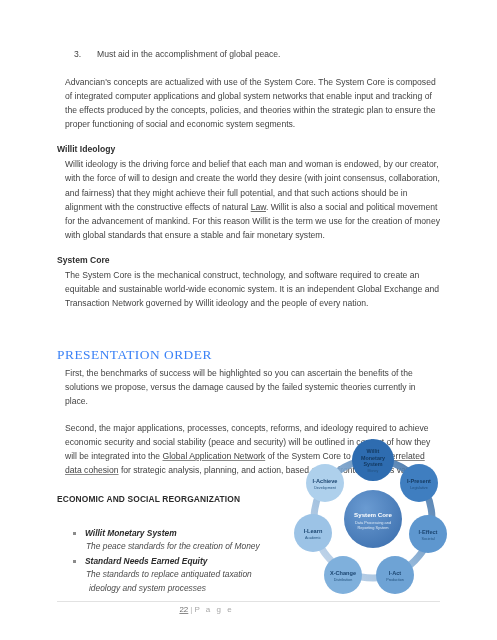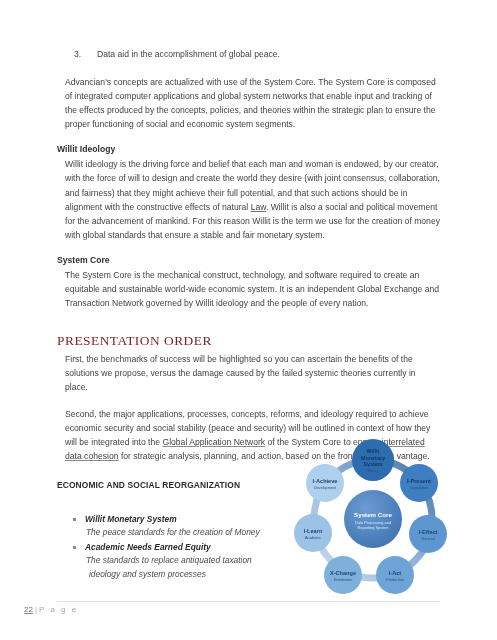--- a/index.html
+++ b/index.html
@@ -63,27 +63,27 @@
   h4.sub {
     margin: 0 0 1px 0;
     font-size: 8.6px;
     line-height: 13px;
     font-weight: bold;
     color: #2f2f2f;
   }
 
   
   h2.section {
-    margin: 23px 0 3px 0;
+    margin: 37px 0 3px 0;
     font-family: "Liberation Serif", serif;
     font-size: 13.4px;
     line-height: 16px;
     font-weight: normal;
     letter-spacing: 0.5px;
-    color: #7f1d1d;
+    color: #3b82f6;
   }
 
   
   .u-solid {
     text-decoration: underline;
     text-decoration-color: #6f6f6f;
     text-underline-offset: 1px;
   }
   .u-wavy {
     text-decoration: underline;
@@ -152,23 +152,23 @@
     top: 601px;
     width: 383px;
     height: 1px;
     background: #e2e2e2;
   }
   .footer {
     position: absolute;
     left: 0;
     top: 605px;
     width: 413px;
+    text-align: center;
     font-size: 8px;
     color: #9a9a9a;
-    margin-left: 24px;
   }
   .footer .pgnum {
     color: #6f6f6f;
     font-weight: normal;
     text-decoration: underline;
     text-decoration-color: #8a8a8a;
   }
   .footer .sep { color: #b0b0b0; margin: 0 2px; }
   .footer .pword { letter-spacing: 2px; color: #a8a8a8; }
 
@@ -185,21 +185,21 @@
 </head>
 <body>
 
 <div class="page">
 
   <div class="content">
 
     <ol class="numlist">
       <li>
         <span class="num">3.</span>
-        <span>Data aid in the accomplishment of global peace.</span>
+        <span>Must aid in the accomplishment of global peace.</span>
       </li>
     </ol>
 
     <p class="body">Advancian's concepts are actualized with use of the System Core. The System Core is composed of integrated computer applications and global system networks that enable input and tracking of the effects produced by the concepts, policies, and theories within the strategic plan to ensure the proper functioning of social and economic system segments.</p>
 
     <h4 class="sub">Willit Ideology</h4>
     <p class="body"><span>Willit ideology is the driving force and belief that each man and woman is endowed, by our creator, with the force of will to design and create the world they desire (with joint consensus, collaboration, and fairness) that they might achieve their full potential, and that such actions should be in alignment with the constructive effects of natural </span><span class="u-solid">Law</span><span>.  Willit is also a social and political movement for the advancement of mankind. For this reason Willit is the term we use for the creation of money with global standards that ensure a stable and fair monetary system.</span></p>
 
     <h4 class="sub">System Core</h4>
     <p class="body">The System Core is the mechanical construct, technology, and software required to create an equitable and sustainable world-wide economic system. It is an independent Global Exchange and Transaction Network governed by Willit ideology and the people of every nation.</p>
@@ -214,21 +214,21 @@
     <h3 class="allcaps">ECONOMIC AND SOCIAL REORGANIZATION</h3>
 
     <ul class="bullets">
       <li>
         <span class="sq"></span>
         <span class="b-title">Willit Monetary System</span>
         <span class="b-desc">The peace standards for the creation of Money</span>
       </li>
       <li>
         <span class="sq"></span>
-        <span class="b-title">Academic Needs Earned Equity</span>
+        <span class="b-title">Standard Needs Earned Equity</span>
         <span class="b-desc">The standards to replace antiquated taxation</span>
         <span class="b-desc2">ideology and system processes</span>
       </li>
     </ul>
 
   </div>
 
   <div class="diagram">
     <svg width="164" height="162" viewBox="0 0 164 162" xmlns="http://www.w3.org/2000/svg">
       <defs>

